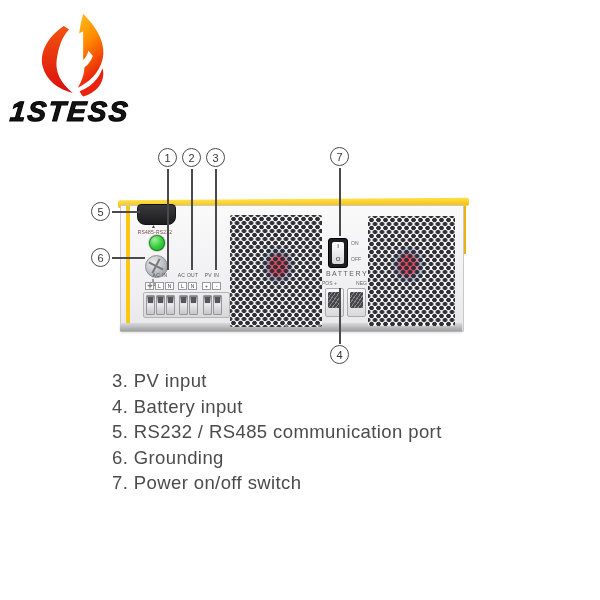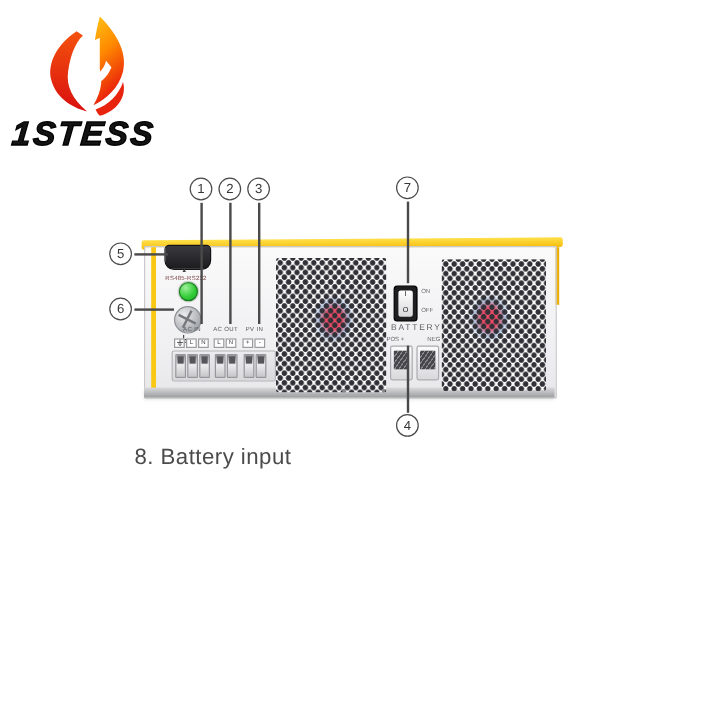--- a/index.html
+++ b/index.html
@@ -210,16 +210,20 @@
 
   <div class="callout c1">1</div>
   <div class="callout c2">2</div>
   <div class="callout c3">3</div>
   <div class="callout c7">7</div>
   <div class="callout c5">5</div>
   <div class="callout c6">6</div>
   <div class="callout c4">4</div>
 
   <div class="legend">
-    <div class="legend-item">8. Battery input</div>
+    <div class="legend-item">3. PV input</div>
+    <div class="legend-item">4. Battery input</div>
+    <div class="legend-item">5. RS232 / RS485 communication port</div>
+    <div class="legend-item">6. Grounding</div>
+    <div class="legend-item">7. Power on/off switch</div>
   </div>
 
 </div>
 
 </body></html>

